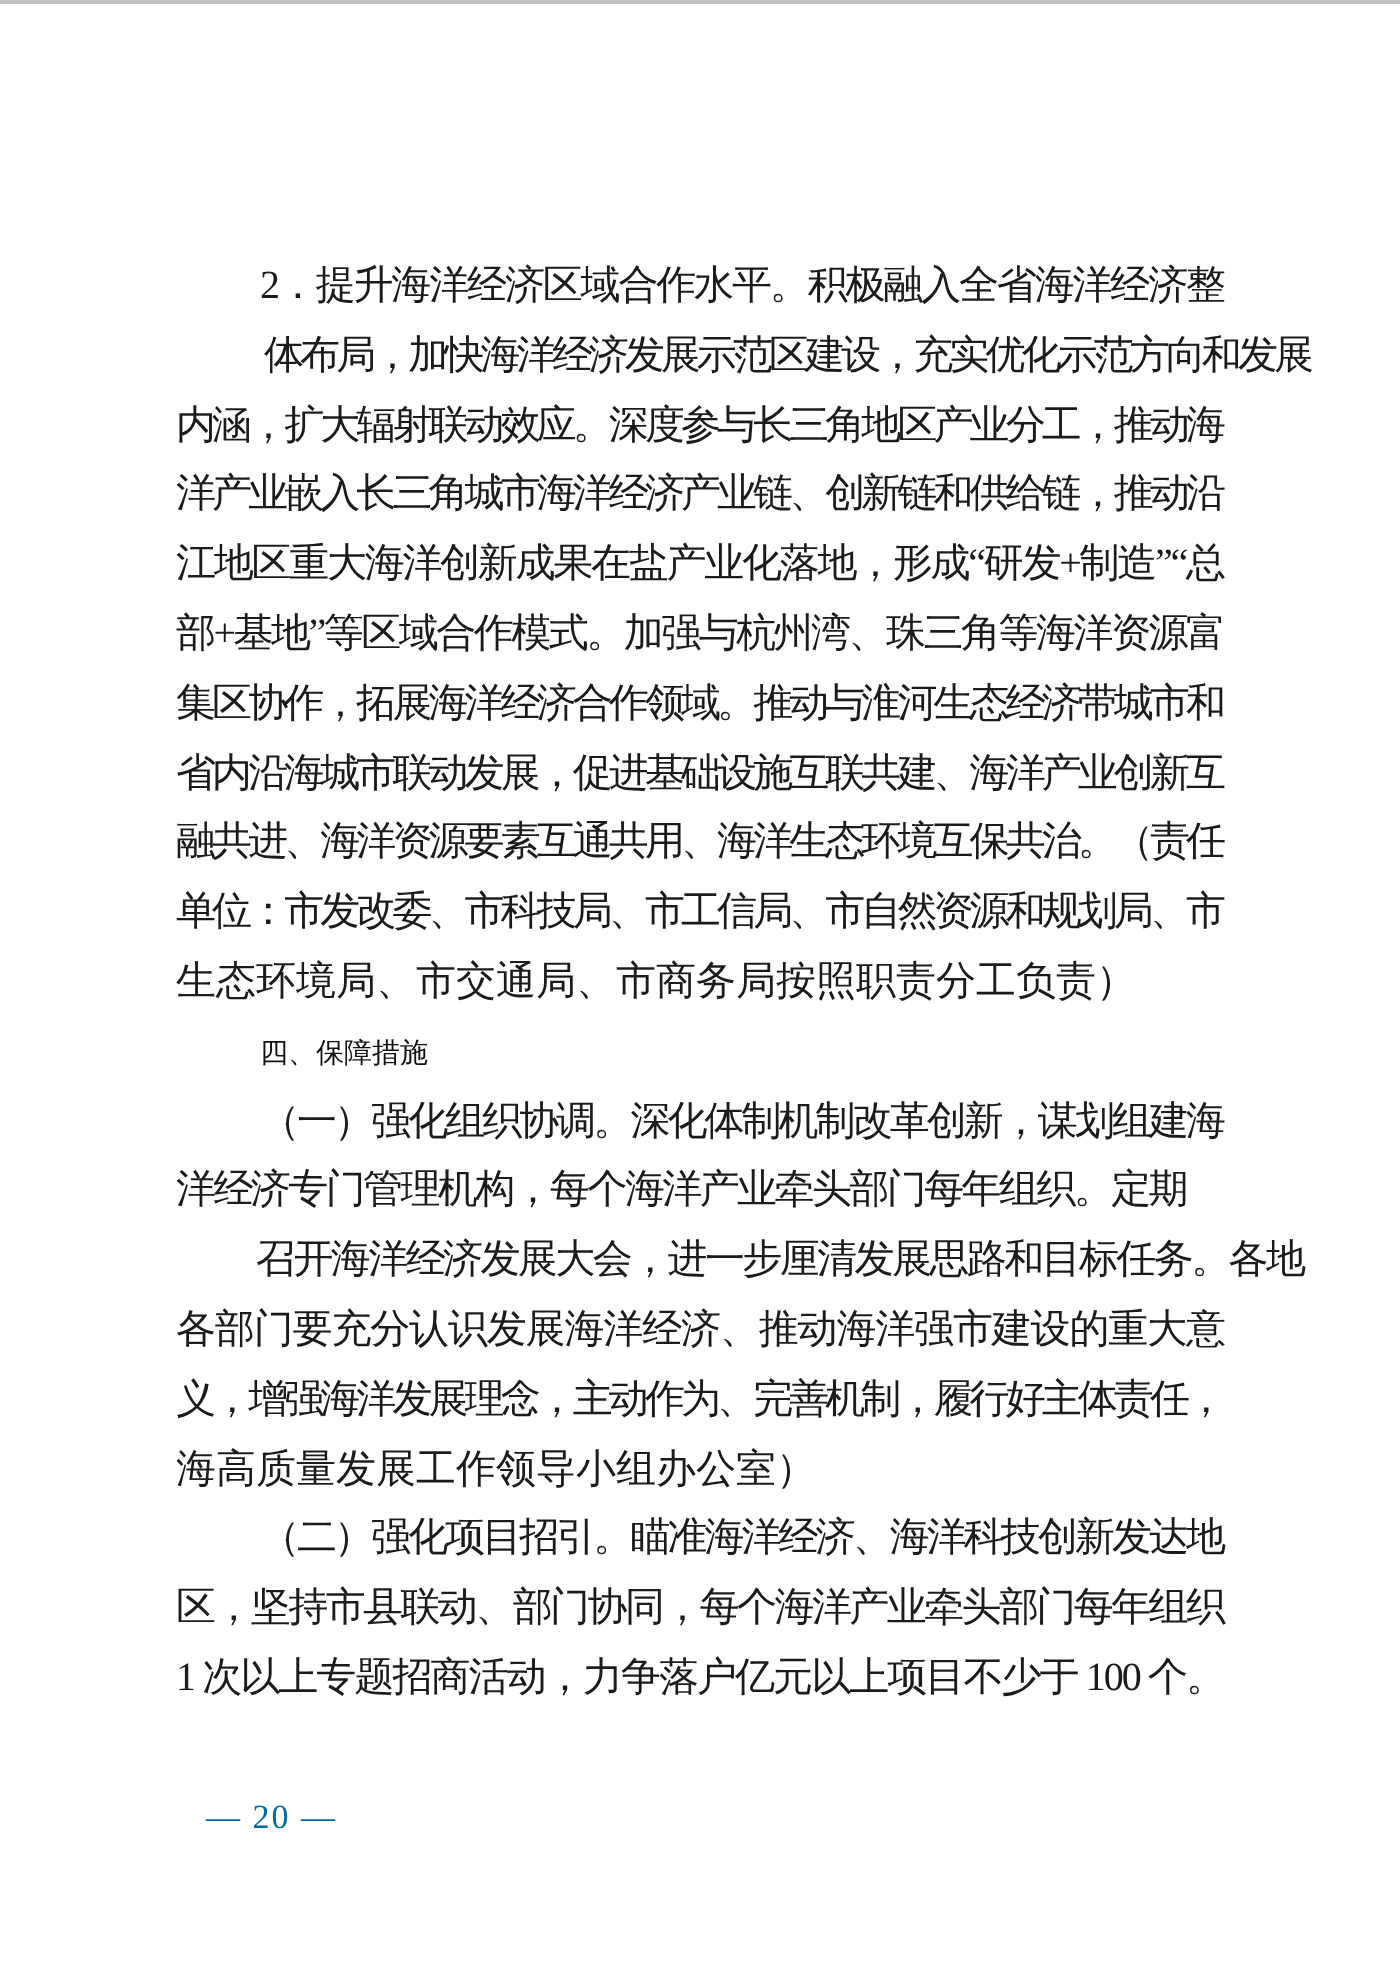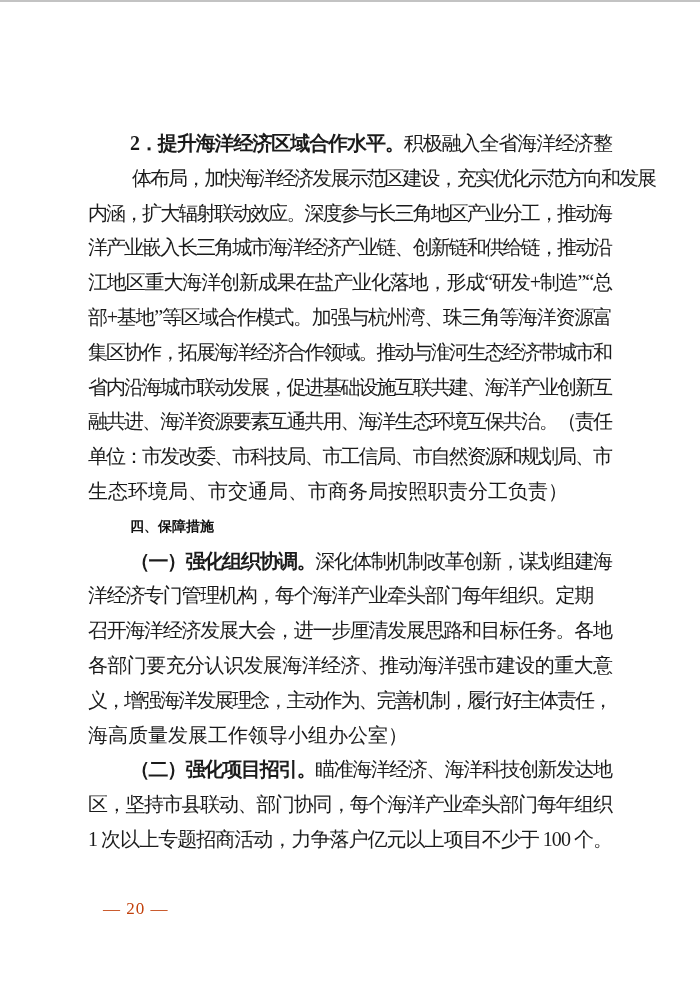--- a/index.html
+++ b/index.html
@@ -35,36 +35,36 @@
     height: 34.8px;
     line-height: 34.8px;
     font-size: 20px;
     white-space: nowrap;
     color: #1b1b1b;
   }
   .line.indent {
     padding-left: 42px;
   }
   .line .bold {
-    font-weight: bold;
+    font-weight: normal;
   }
   .line.heading-line {
     font-family: "Liberation Sans", "DejaVu Sans", sans-serif;
     font-weight: bold;
     font-size: 14px;
     color: #111111;
   }
   .footer {
     position: absolute;
     left: 103px;
     top: 900px;
     font-size: 17px;
     line-height: 18px;
     letter-spacing: 1px;
-    color: #c2410c;
+    color: #0369a1;
     font-family: "Liberation Serif", "DejaVu Serif", serif;
   }
 </style>
 </head>
 <body>
 
 <div class="page">
   <div class="scan-edge"></div>
   <div class="content">
       <div class="block paragraph">
@@ -79,21 +79,21 @@
         <div class="line justify"><span class="line-inner" style="letter-spacing: -1.96429px; text-align: center;"><span>融共进、海洋资源要素互通共用、海洋生态环境互保共治。（责任</span></span></div>
         <div class="line justify"><span class="line-inner" style="letter-spacing: -1.96429px; font-family: Liberation Mono, monospace;"><span>单位：市发改委、市科技局、市工信局、市自然资源和规划局、市</span></span></div>
         <div class="line"><span class="line-inner"><span>生态环境局、市交通局、市商务局按照职责分工负责）</span></span></div>
       </div>
       <div class="block heading">
         <div class="line indent heading-line"><span class="line-inner"><span class="bold">四、保障措施</span></span></div>
       </div>
       <div class="block paragraph">
         <div class="line indent justify"><span class="line-inner" style="letter-spacing: -1.48px;"><span class="bold">（一）强化组织协调。</span><span>深化体制机制改革创新，谋划组建海</span></span></div>
         <div class="line justify"><span class="line-inner" style="letter-spacing: -1.2963px;"><span>洋经济专门管理机构，每个海洋产业牵头部门每年组织。定期</span></span></div>
-        <div class="line justify"><span class="line-inner" style="letter-spacing: -1.2963px;"><span>召开海洋经济发展大会，进一步厘清发展思路和目标任务。各地</span></span></div>
+        <div class="line justify"><span class="line-inner" style="letter-spacing: -1.2963px; margin-left: 40px;"><span>召开海洋经济发展大会，进一步厘清发展思路和目标任务。各地</span></span></div>
         <div class="line justify"><span class="line-inner" style="letter-spacing: -0.576923px;"><span>各部门要充分认识发展海洋经济、推动海洋强市建设的重大意</span></span></div>
         <div class="line justify"><span class="line-inner" style="letter-spacing: -1.96429px;"><span>义，增强海洋发展理念，主动作为、完善机制，履行好主体责任，</span></span></div>
         <div class="line"><span class="line-inner"><span>海高质量发展工作领导小组办公室）</span></span></div>
       </div>
       <div class="block paragraph">
         <div class="line indent justify"><span class="line-inner" style="letter-spacing: -1.48px;"><span class="bold">（二）强化项目招引。</span><span>瞄准海洋经济、海洋科技创新发达地</span></span></div>
         <div class="line justify"><span class="line-inner" style="letter-spacing: -1.2963px;"><span>区，坚持市县联动、部门协同，每个海洋产业牵头部门每年组织</span></span></div>
         <div class="line justify"><span class="line-inner" style="letter-spacing: -0.967742px;"><span>1 次以上专题招商活动，力争落户亿元以上项目不少于 100 个。</span></span></div>
       </div>
     </div>

